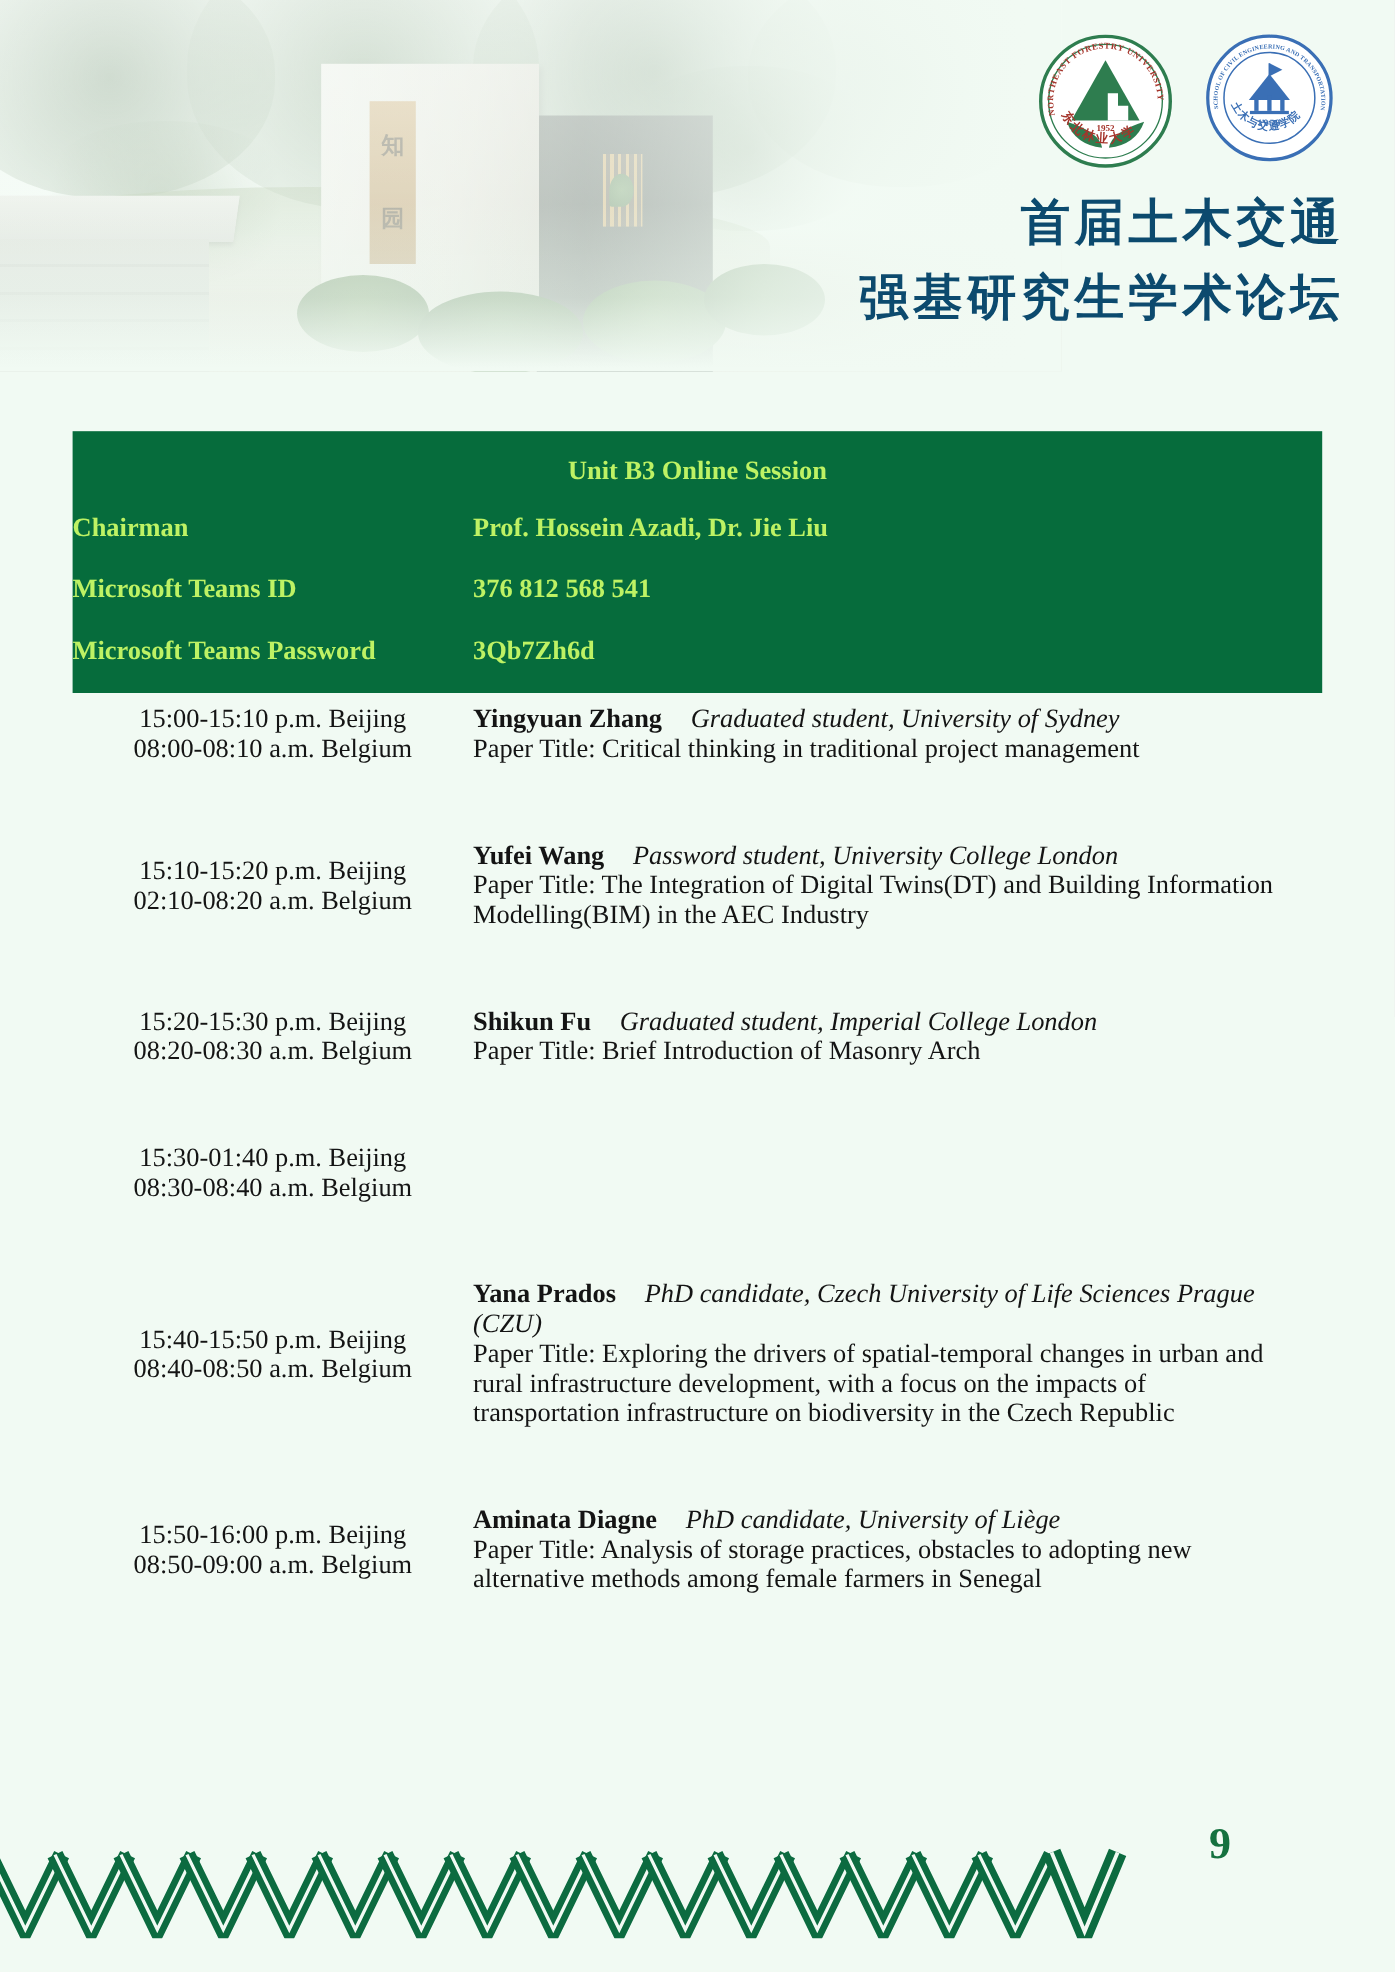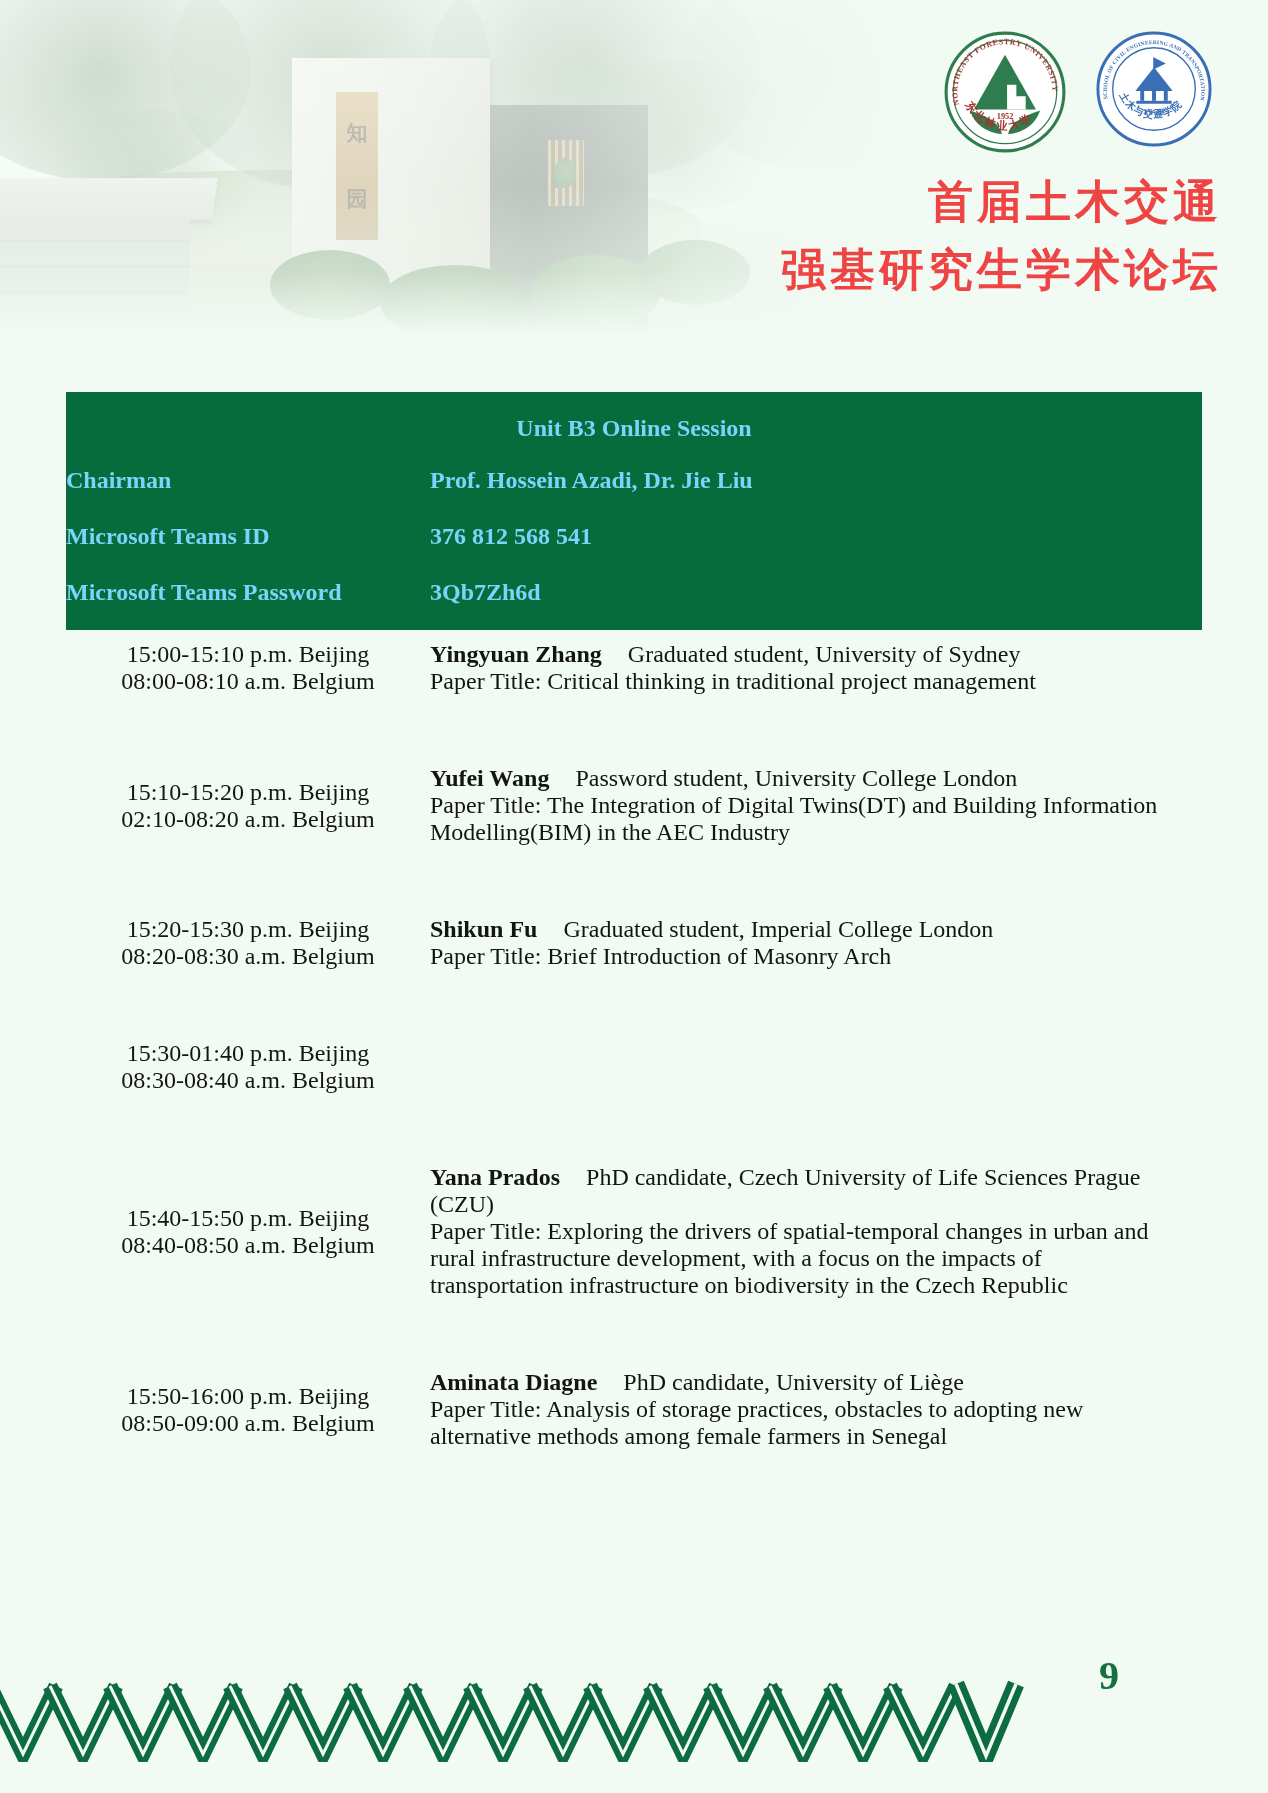--- a/index.html
+++ b/index.html
@@ -61,21 +61,21 @@
   .session-row{display:flex;align-items:center;height:56px;}
   .s-label{width:354px;}
   .s-value{flex:1;padding-left:10px;}
 
   
   .schedule{position:absolute;left:66px;top:641px;width:1136px;}
   .sched-row{display:flex;align-items:center;margin-bottom:70px;font-size:24px;line-height:27px;}
   .time-col{width:364px;text-align:center;}
   .content-col{flex:1;padding-left:0;max-width:740px;}
   .speaker{font-weight:bold;}
-  .affiliation{margin-left:26px;}
+  .affiliation{margin-left:26px;font-style:italic;}
 
   
   .zigzag{position:absolute;left:-10px;top:1678px;}
   .page-number{position:absolute;left:1084px;top:1652px;width:50px;text-align:center;
     font-size:40px;font-weight:bold;}
 </style>
 </head>
 <body>
 
 <div class="page" style="background: rgb(241, 250, 243);">
@@ -148,26 +148,26 @@
         <rect x="70" y="58" width="4" height="14"></rect>
         <rect x="42" y="72" width="36" height="3"></rect>
       </g>
       <text x="60" y="86" text-anchor="middle" font-family="Liberation Serif, serif" font-size="9" font-weight="bold" fill="#3a6fb5" letter-spacing="1">1958</text>
       <text font-family="Liberation Sans, sans-serif" font-size="10" font-weight="bold" fill="#3a6fb5" letter-spacing="1">
         <textPath href="#cetBottom" startOffset="0">土木与交通学院</textPath>
       </text>
     </svg>
   </div>
 
-  <div class="forum-title" style="color: #ef4444;">
+  <div class="forum-title" style="color: #0c4a6e;">
     <div>首届土木交通</div>
     <div>强基研究生学术论坛</div>
   </div>
 
-  <div class="session-block" style="background: rgb(6, 108, 60); color: #7dd3fc;">
+  <div class="session-block" style="background: rgb(6, 108, 60); color: #bef264;">
     <div class="session-title">Unit B3 Online Session</div>
     <div class="session-row">
       <div class="s-label">Chairman</div>
       <div class="s-value">Prof. Hossein Azadi, Dr. Jie Liu</div>
     </div>
     <div class="session-row">
       <div class="s-label">Microsoft Teams ID</div>
       <div class="s-value">376 812 568 541</div>
     </div>
     <div class="session-row">

